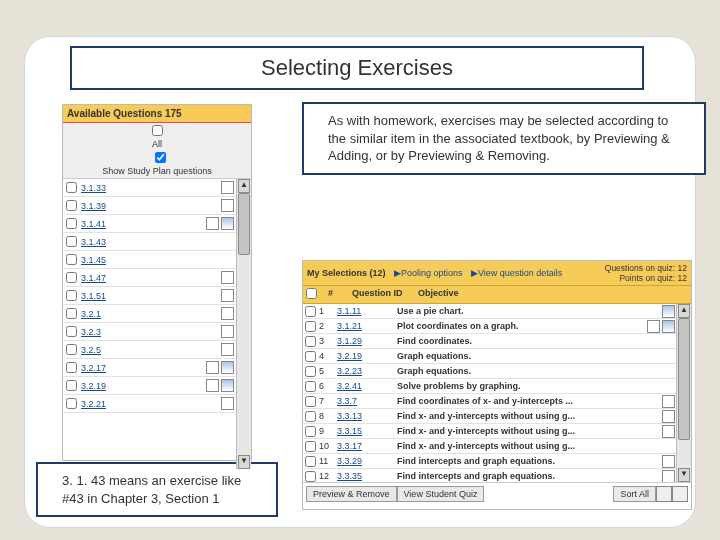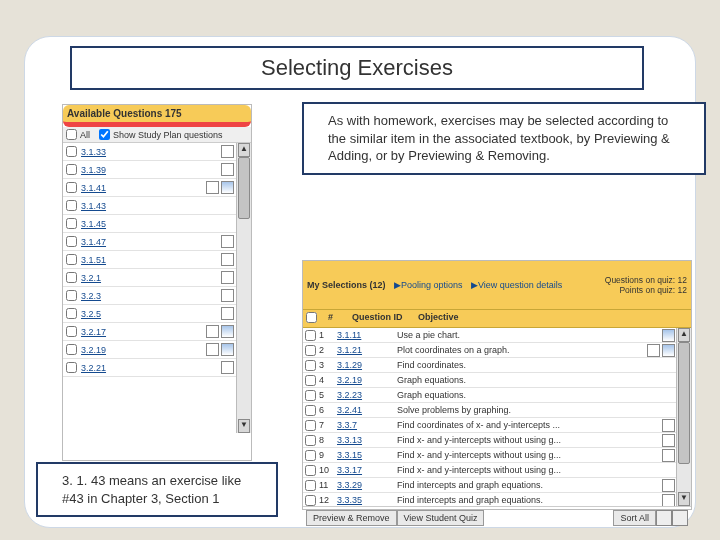--- a/index.html
+++ b/index.html
@@ -4,48 +4,48 @@
 <style>
   body{margin:0;background:#e6e2d8;font-family:Verdana,Geneva,sans-serif;}
   .slide{position:relative;width:720px;height:540px;margin:12px auto;}
   .canvas{position:absolute;left:24px;top:24px;right:24px;bottom:24px;background:#fff;border:1px solid #cdd8e6;border-radius:26px;}
   .title-box{position:absolute;left:70px;top:34px;width:570px;height:40px;border:2px solid #223a66;background:#fff;display:flex;align-items:center;justify-content:center;font-size:22px;color:#333;}
   .callout{position:absolute;background:#fff;border:2px solid #223a66;padding:8px 24px;font-size:13px;color:#333;line-height:1.35;}
   .callout.right{left:302px;top:90px;width:352px;}
   .callout.left{left:36px;top:450px;width:190px;}
   
   .panel-avail{position:absolute;left:62px;top:92px;width:188px;height:355px;border:1px solid #bbb;background:#fff;font-size:9px;color:#333;}
-  .avail-header{background:#f7cb58;padding:3px 4px;border-bottom:5px solid #ef4444;font-weight:bold;font-size:10px;border-radius:6px;}
-  .avail-toolbar{display:flex;align-items:center;gap:3px;padding:2px 3px;background:#efefef;border-bottom:1px solid #ccc;}
+  .avail-header{background:#f7cb58;padding:3px 4px;border-bottom:1px solid #ef4444;font-weight:bold;font-size:10px;}
+  .avail-toolbar{display:flex;align-items:center;gap:3px;padding:2px 3px;background:#efefef;border-bottom:1px solid #ccc;flex-direction:column;}
   .scroll-outer{position:relative;height:290px;overflow:hidden;}
   .avail-list{position:absolute;left:0;top:0;right:14px;bottom:0;overflow:hidden;}
   .avail-row{display:flex;align-items:center;border-bottom:1px solid #e2e2e2;padding:2px 3px;height:13px;}
   .avail-row .qid{flex:1;margin-left:4px;text-decoration:underline;color:#144a8f;}
   .mini-icon{width:11px;height:11px;border:1px solid #888;margin-left:2px;display:inline-block;}
   .mini-icon.chart{background:linear-gradient(#a7c5ea,#fff);}
   .scrollbar-v{position:absolute;right:0;top:0;width:14px;bottom:0;background:#e7e7e7;border-left:1px solid #bbb;}
   .scroll-thumb-v{position:absolute;left:1px;right:1px;top:14px;height:60px;background:#c4c4c4;border:1px solid #8a8a8a;border-radius:2px;}
   .scroll-btn{position:absolute;left:1px;right:1px;height:12px;background:#d8d8d8;border:1px solid #8a8a8a;font-size:8px;text-align:center;line-height:10px;}
   .avail-footer{padding:3px;border-top:1px solid #ccc;}
   .btn{display:inline-block;background:#e9e9e9;border:1px solid #999;padding:2px 6px;font-size:9px;}
   
   .panel-sel{position:absolute;left:302px;top:248px;width:388px;height:248px;border:1px solid #bbb;background:#fff;font-size:9px;color:#333;}
   .sel-topbar{display:flex;align-items:center;background:#f7cb58;border-bottom:1px solid #c8a636;font-size:9px;}
   .sel-topbar .lhs{flex:1;padding:2px 4px;font-weight:bold;}
   .sel-topbar .link{color:#144a8f;margin-left:6px;text-decoration:none;font-weight:normal;}
-  .sel-topbar .rhs{padding:14px 4px;text-align:right;font-size:8.5px;}
+  .sel-topbar .rhs{padding:2px 4px;text-align:right;font-size:8.5px;}
   .col-head{display:flex;background:#f7cb58;border-bottom:1px solid #c8a636;font-size:9px;font-weight:bold;}
   .col-head div{padding:2px 3px;}
   .cchk{width:16px;}.cnum{width:18px;}.cqid{width:60px;}.cobj{flex:1;}
   .sel-body{position:relative;height:178px;overflow:hidden;}
   .sel-rows{position:absolute;left:0;top:0;right:14px;bottom:0;}
   .sel-row{display:flex;align-items:center;border-bottom:1px solid #e2e2e2;padding:0 2px;height:14px;}
   .sel-row .snum{width:18px;margin-left:3px;}
   .sel-row .sqid{width:60px;text-decoration:underline;color:#144a8f;}
-  .sel-row .sobj{flex:1;white-space:nowrap;overflow:hidden;}
+  .sel-row .sobj{flex:1;white-space:nowrap;overflow:hidden;font-weight:bold;}
   .sel-footer{display:flex;align-items:center;gap:0;padding:3px;border-top:1px solid #ccc;}
   .sel-footer .sp{flex:1;}
   .tiny-ico{width:14px;height:14px;border:1px solid #888;background:#eee;display:inline-block;}
   input[type=checkbox]{width:11px;height:11px;margin:0;}
 </style>
 </head>
 <body>
 
 <div class="slide">
   <div class="canvas"></div>

